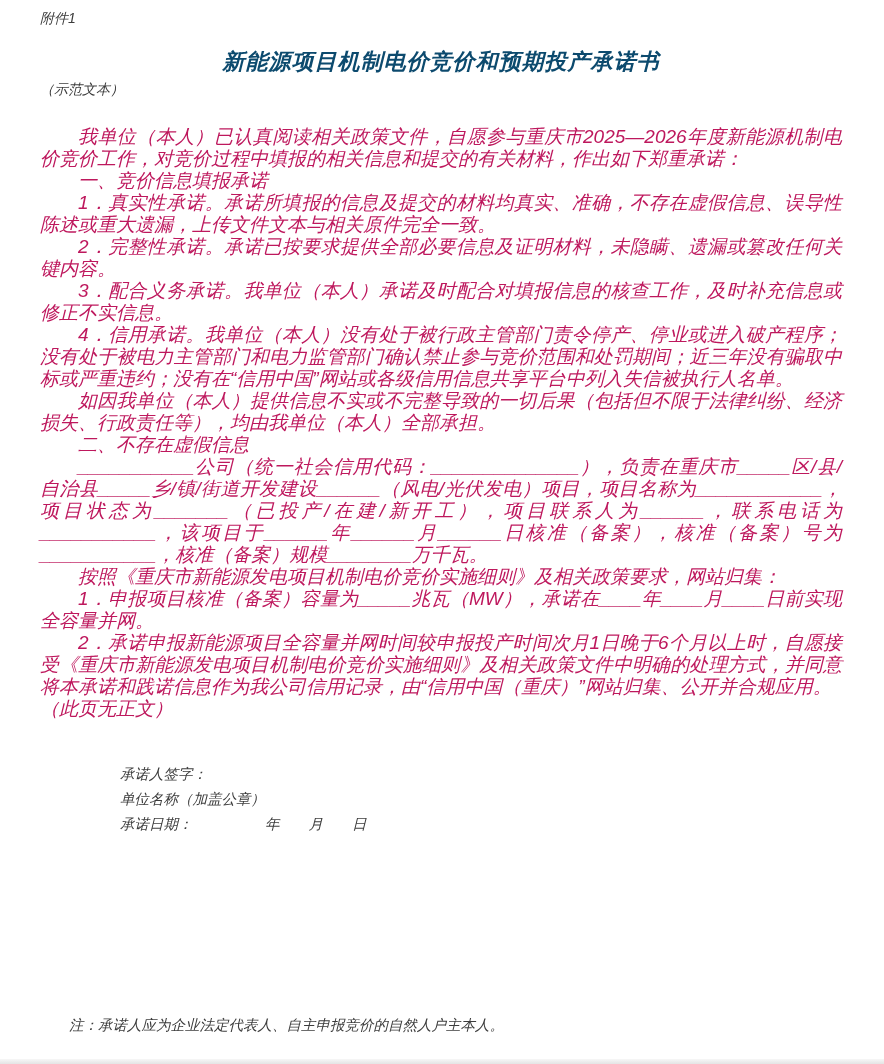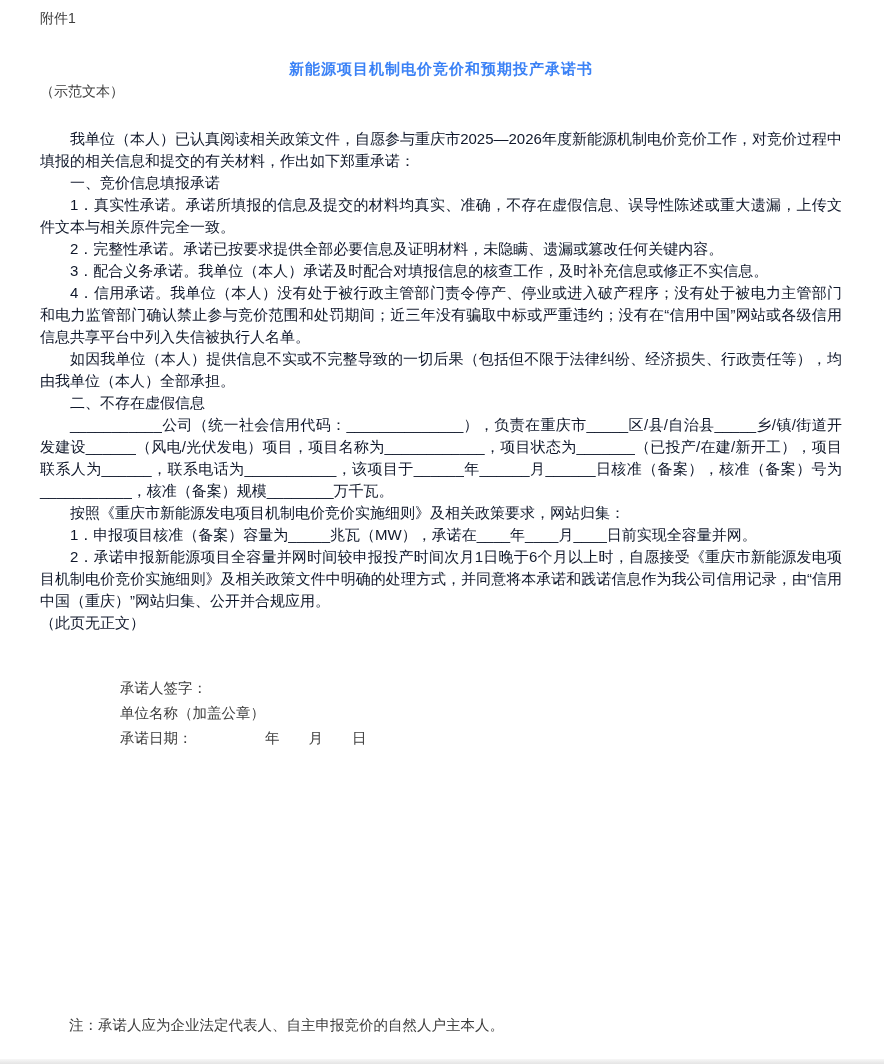--- a/index.html
+++ b/index.html
@@ -8,48 +8,49 @@
     background: #ffffff;
     font-family: "Liberation Sans", sans-serif;
   }
   .page {
     position: relative;
     width: 884px;
     height: 1064px;
     background: #ffffff;
     color: #3c3c3c;
     overflow: hidden;
+    font-style: italic;
   }
   .inner {
     padding: 8px 42px 0 40px;
   }
   .attachment-label {
     font-size: 14px;
     line-height: 20px;
     color: #3c3c3c;
   }
   .doc-title {
-    margin-top: 32px;
+    margin-top: 19px;
     text-align: center;
-    font-size: 15px;
+    font-size: 22px;
     font-weight: bold;
     letter-spacing: 1px;
-    color: #3b82f6;
+    color: #0c4a6e;
   }
   .doc-subtitle {
     margin-top: 4px;
     font-size: 14px;
     color: #3c3c3c;
   }
   .content {
     margin-top: 27px;
-    font-size: 15px;
+    font-size: 19px;
     line-height: 22px;
     text-align: justify;
-    color: #0f172a;
+    color: #be185d;
   }
   .para { text-indent: 2em; }
   .para.no-indent { text-indent: 0; }
   .signature-block {
     margin-top: 42px;
     margin-left: 80px;
     font-size: 14.5px;
     line-height: 25px;
     color: #3c3c3c;
   }

